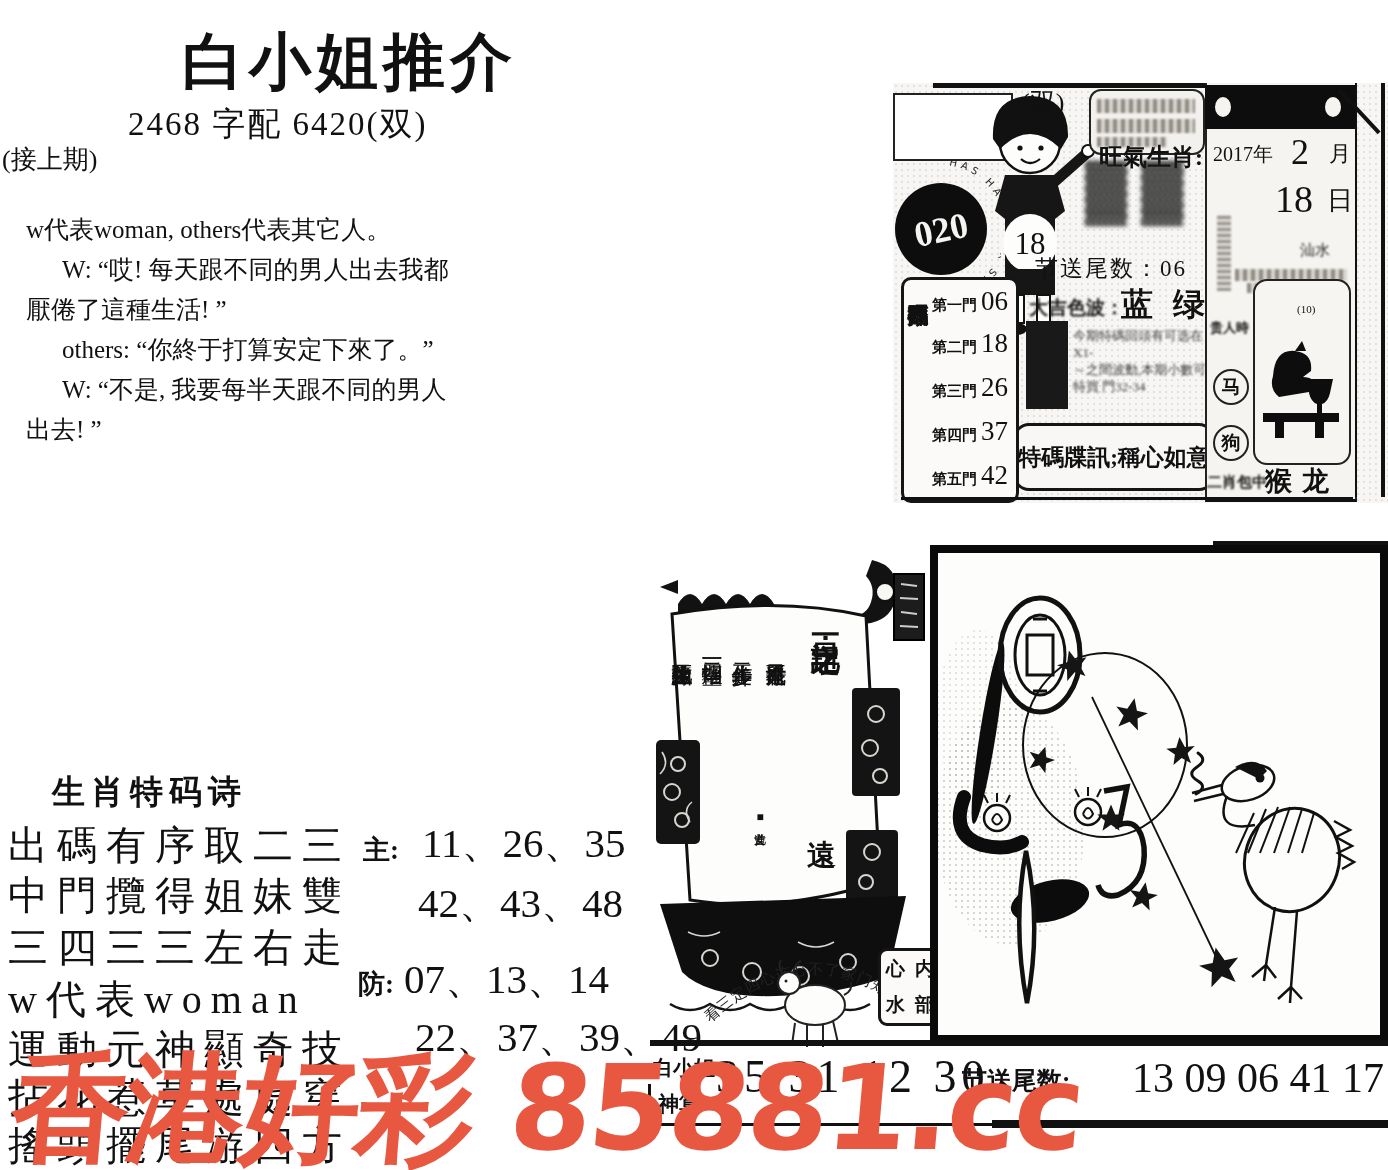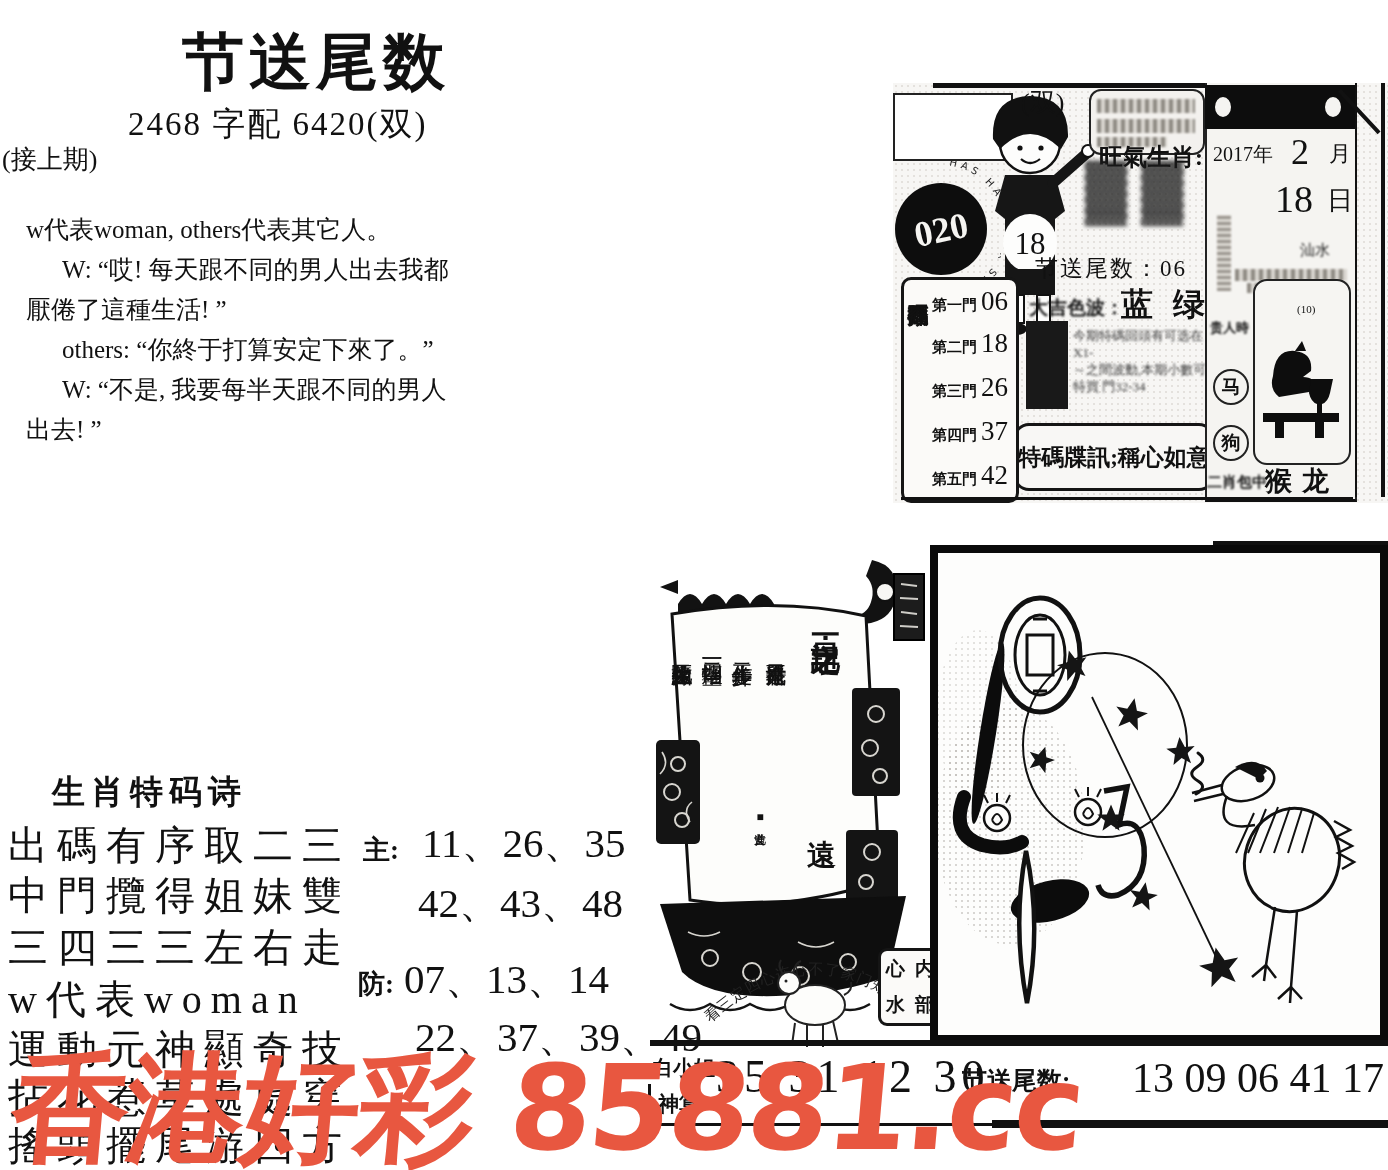--- a/index.html
+++ b/index.html
@@ -61,21 +61,21 @@
   .bb-tipnums{font-size:42px;white-space:nowrap;}
   
   #wm{font-size:118px;font-weight:800;letter-spacing:-3px;transform:skewX(-5deg);
       font-family:"DejaVu Sans",sans-serif;z-index:60;white-space:nowrap;}
 </style>
 </head>
 <body>
 
 <div id="canvas">
 
-  <div class="abs title" style="left:182px;top:20px;">节送尾数</div>
+  <div class="abs title" style="left:182px;top:20px;">白小姐推介</div>
   <div class="abs subtitle" style="left:128px;top:102px;">2468 字配 6420(双)</div>
   <div class="abs cont" style="left:2px;top:142px;">(接上期)</div>
 
   <div class="abs story" style="left:26px;top:210px;width:560px;">
     <div>w代表woman, others代表其它人。</div>
     <div class="ind">W: “哎! 每天跟不同的男人出去我都</div>
     <div>厭倦了這種生活! ”</div>
     <div class="ind">others: “你終于打算安定下來了。”</div>
     <div class="ind">W: “不是, 我要每半天跟不同的男人</div>
     <div>出去! ”</div>

